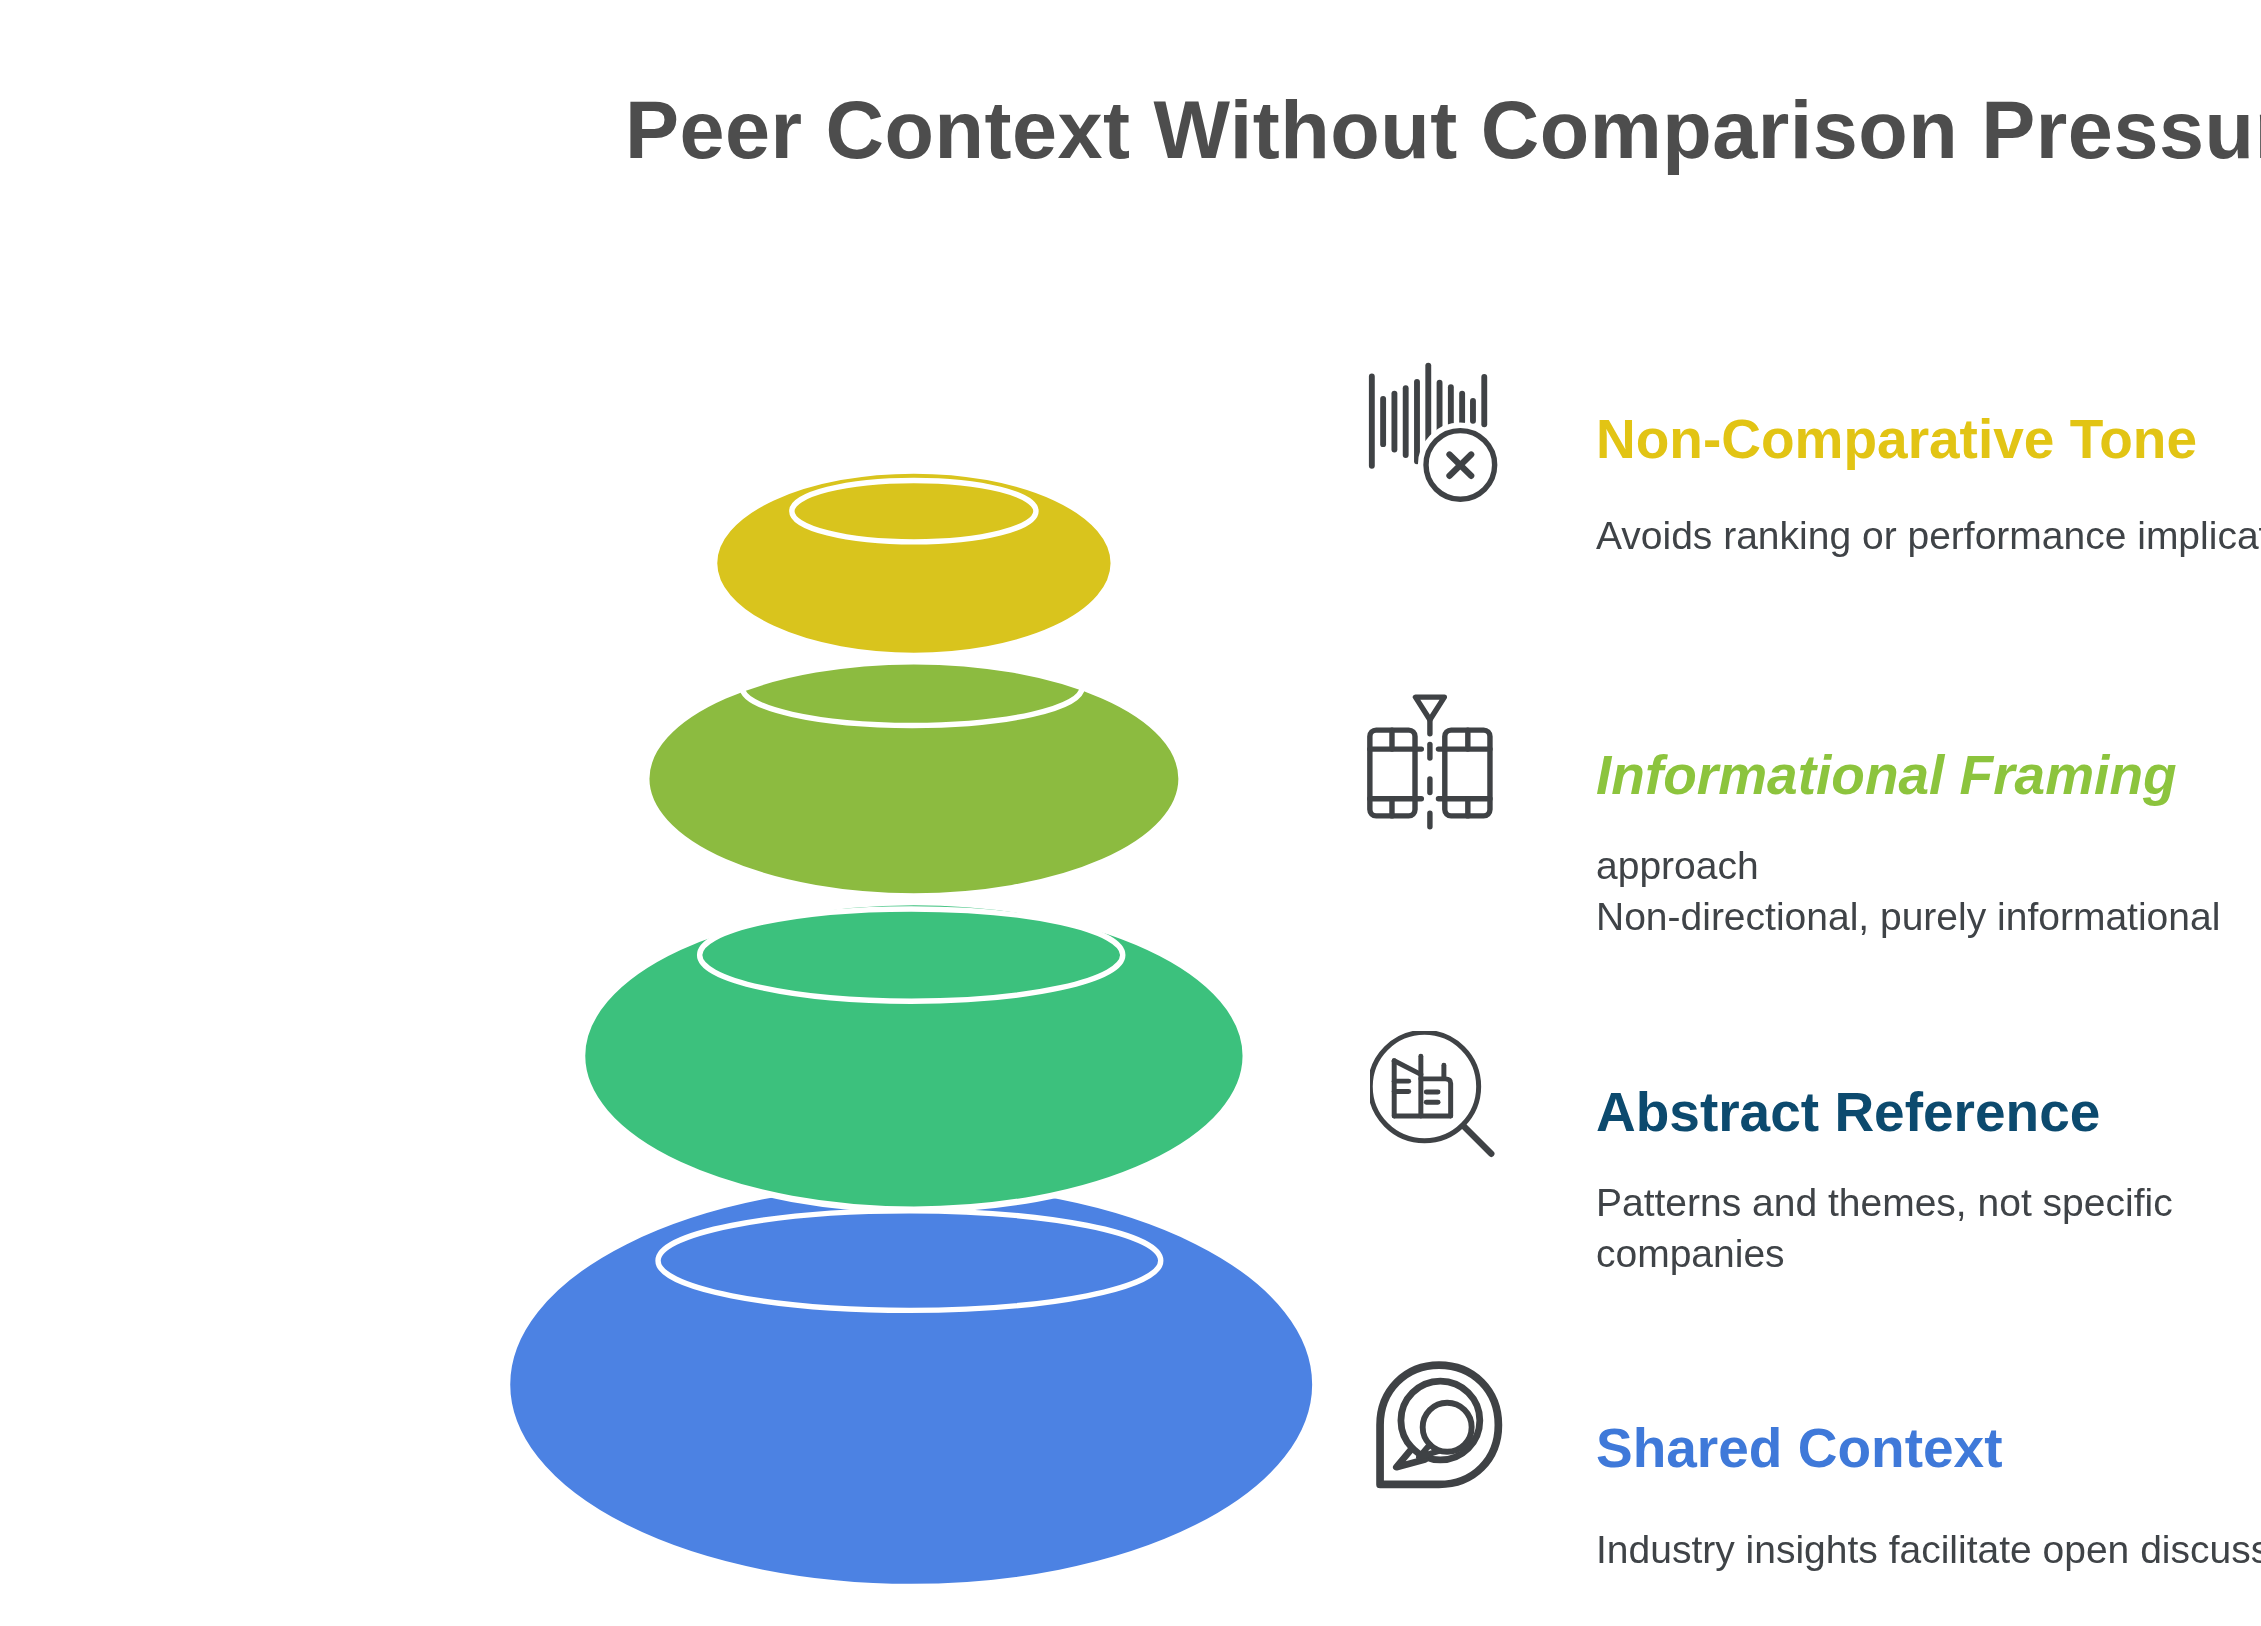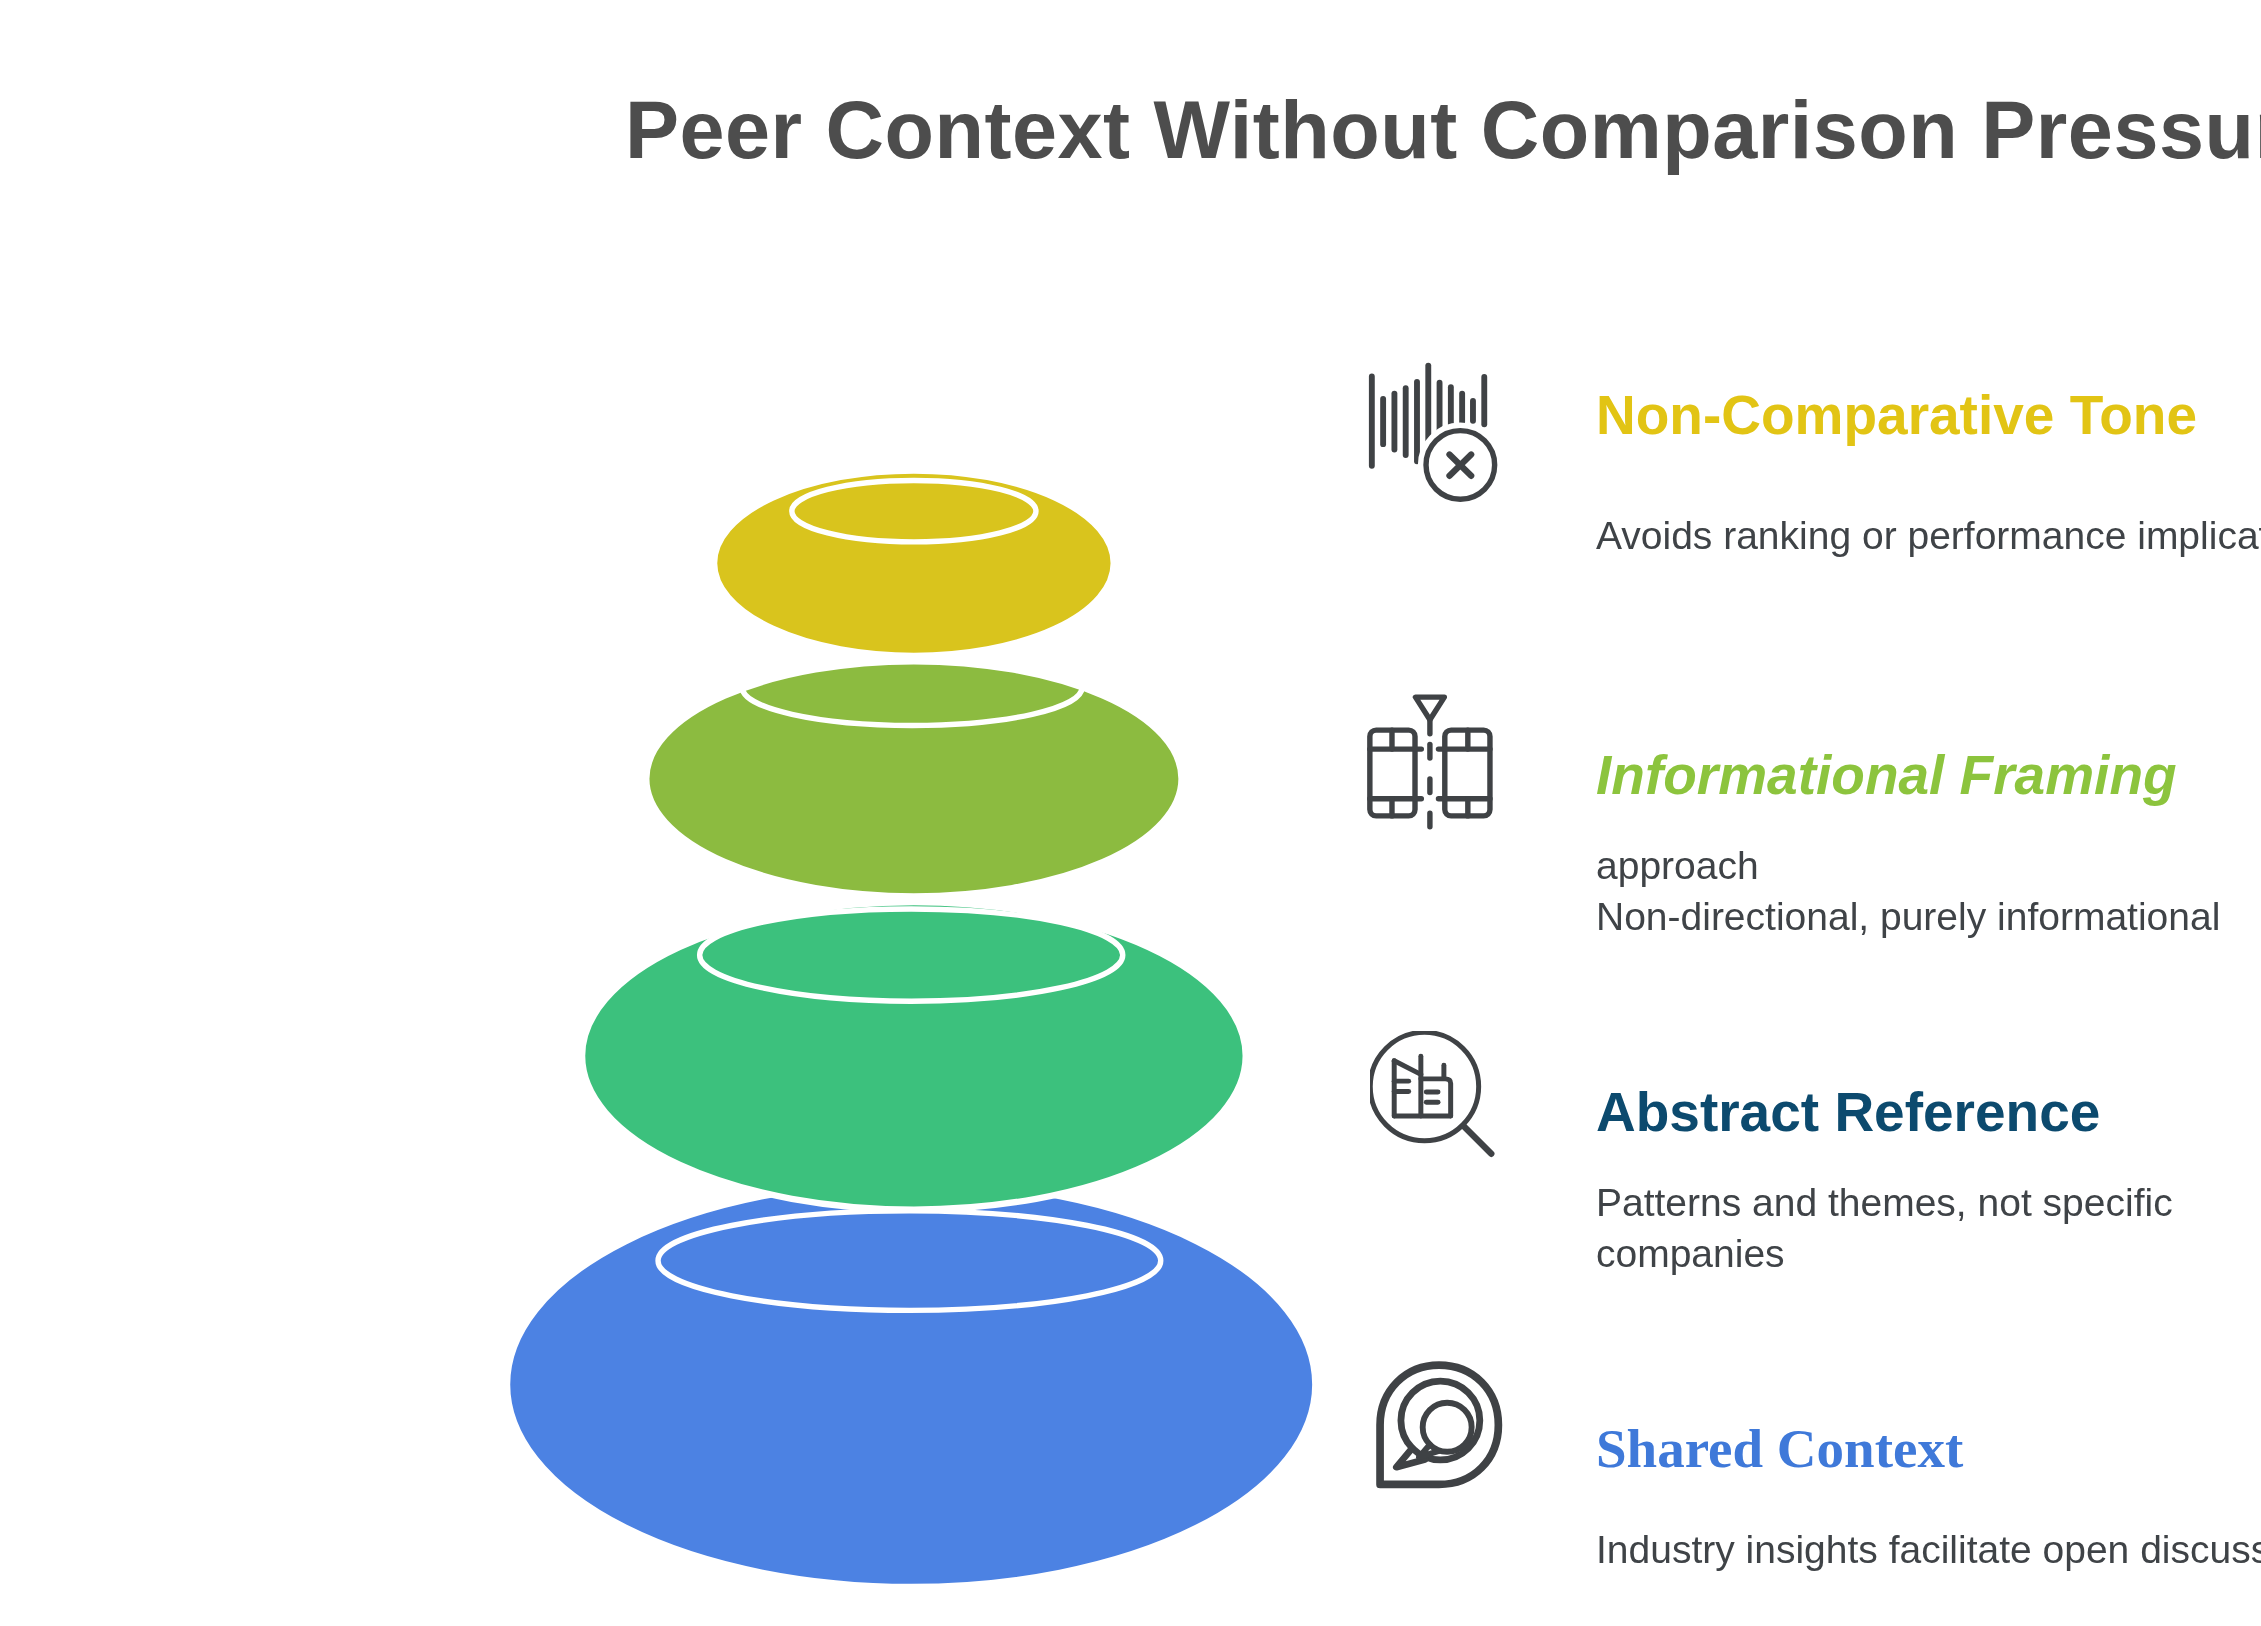--- a/index.html
+++ b/index.html
@@ -57,21 +57,21 @@
           <line x1="273" y1="33" x2="273" y2="138"></line>
         </g>
         <circle cx="220" cy="228" r="76" fill="#fff" stroke="#fff" stroke-width="36"></circle>
         <circle cx="220" cy="228" r="76" class="stroke-icon" stroke-width="12"></circle>
         <g class="stroke-icon" stroke-width="14">
           <line x1="196" y1="205" x2="244" y2="252"></line>
           <line x1="244" y1="205" x2="196" y2="252"></line>
         </g>
       </svg>
     </div>
-    <h2 class="item-heading" style="top: 388px; color: rgb(226, 196, 20);">Non-Comparative Tone</h2>
+    <h2 class="item-heading" style="top: 412px; color: rgb(226, 196, 20);">Non-Comparative Tone</h2>
     <p class="item-body" style="top:510px;">
       <span>Avoids ranking or performance implications</span>
     </p>
   </section>
 
   <section class="item">
     <div class="icon-box" style="left:1366px;top:694px;">
       <svg width="154" height="149" viewBox="0 0 340 330">
         <g class="stroke-icon" stroke-width="12">
           <path d="M109 7 L173 7 L141 57 Z"></path>
@@ -126,20 +126,20 @@
   <section class="item">
     <div class="icon-box" style="left:1371px;top:1357px;">
       <svg width="136" height="136" viewBox="0 0 300 300">
         <path d="M20 281 L20 150 C20 74 76 18 150 18 C226 18 281 74 281 150 C281 226 226 281 150 281 Z" class="stroke-icon" stroke-width="17"></path>
         <circle cx="153" cy="140" r="87" class="stroke-icon" stroke-width="15"></circle>
         <path d="M91 201 L56 243 L119 226" class="stroke-icon" stroke-width="15"></path>
         <circle cx="168" cy="155" r="54" class="stroke-icon" stroke-width="13"></circle>
         <path d="M130 193 L106 221 L148 208" class="stroke-icon" stroke-width="13"></path>
       </svg>
     </div>
-    <h2 class="item-heading" style="top: 1421px; color: rgb(63, 121, 217); font-family: Liberation Serif, serif;">Shared Context</h2>
+    <h2 class="item-heading" style="top: 1421px; color: rgb(63, 121, 217);">Shared Context</h2>
     <p class="item-body" style="top:1524px;">
       <span>Industry insights facilitate open discussions</span>
     </p>
   </section>
 
 </div>
 
 
 </body></html>

